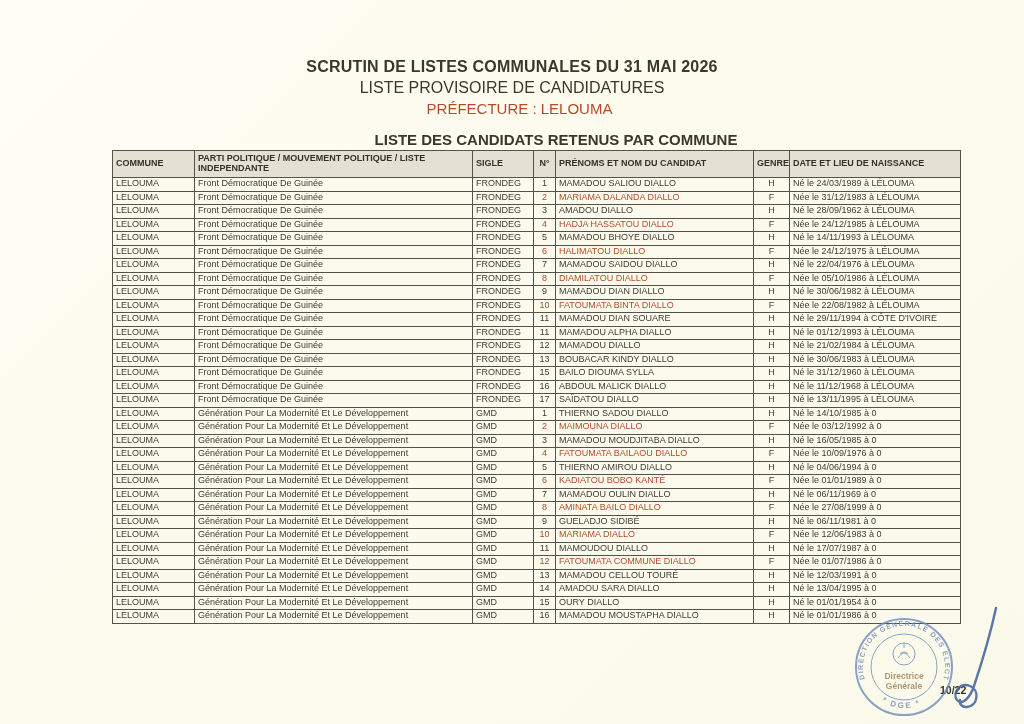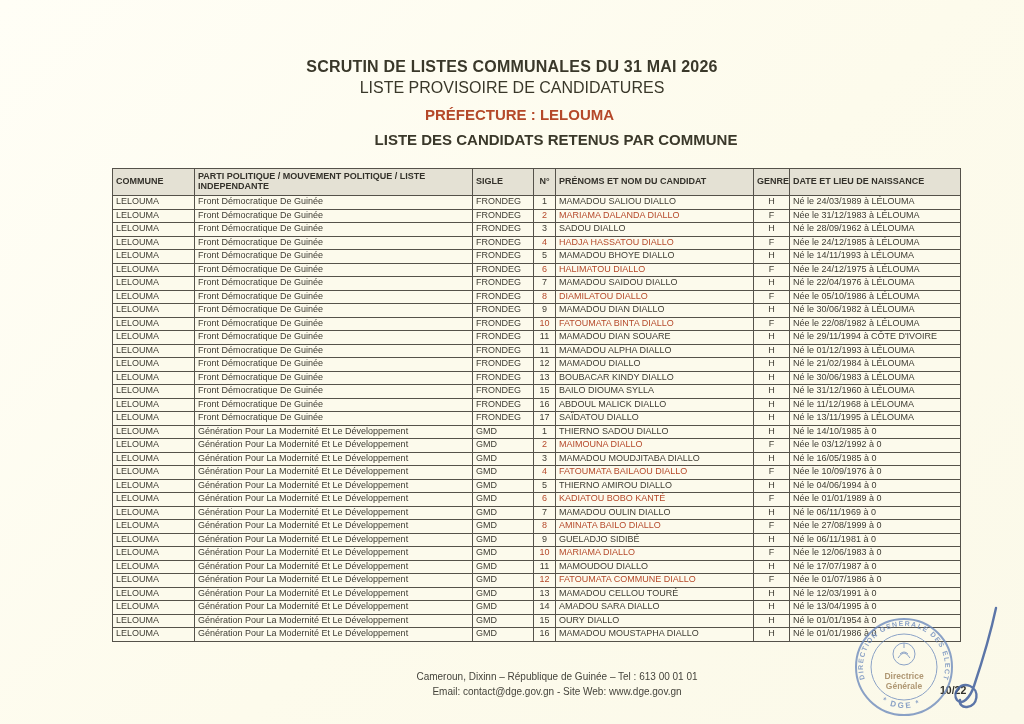--- a/index.html
+++ b/index.html
@@ -6,25 +6,25 @@
   body{font-family:"Liberation Sans", sans-serif;}
   .sheet{
     position:relative;width:1024px;height:724px;overflow:hidden;
     background:linear-gradient(135deg,#fffef6 0%,#fdfbec 55%,#fbf9e9 100%);
     color:#3e3c33;
   }
   
   .titles{position:absolute;top:57px;left:0;width:100%;text-align:center;line-height:1.25;}
   .t1{font-size:16px;font-weight:bold;color:#3a382a;letter-spacing:.2px;}
   .t2{font-size:16px;font-weight:normal;color:#3a382a;margin-top:1px;}
-  .t3{font-size:15px;font-weight:bold;margin-top:8px;padding-left:15px;}
+  .t3{font-size:15px;font-weight:normal;margin-top:2px;padding-left:15px;}
   .subtitle{position:absolute;top:131px;left:0;width:100%;text-align:center;
     font-size:15px;font-weight:bold;color:#3a382a;margin-left:44px;}
   
-  .tbl-wrap{position:absolute;left:88px;top:168px;padding-left:24px;}
+  .tbl-wrap{position:absolute;left:88px;top:150px;padding-left:24px;}
   table{border-collapse:collapse;table-layout:fixed;width:848px;}
   th,td{border:1px solid #55524a;overflow:hidden;white-space:nowrap;
     padding:0 3px;font-size:9px;line-height:1.1;}
   thead th{background:#e4e1d4;color:#33312a;font-weight:bold;text-align:left;
     height:26px;vertical-align:middle;white-space:normal;font-size:9px;}
   thead th.c{text-align:center;}
   tbody td{height:12.5px;background:#fcfaec;color:#3e3c33;vertical-align:middle;}
   td.c{text-align:center;}
   td.red{color:#b5492a;}
   td.bold{font-weight:bold;color:#2f2d26;}
@@ -87,21 +87,21 @@
             <td class="c red">2</td>
             <td class="red">MARIAMA DALANDA DIALLO</td>
             <td class="c">F</td>
             <td>Née le 31/12/1983 à LÉLOUMA</td>
           </tr>
           <tr>
             <td>LELOUMA</td>
             <td>Front Démocratique De Guinée</td>
             <td>FRONDEG</td>
             <td class="c">3</td>
-            <td>SADOU DIALLO</td>
+            <td>AMADOU DIALLO</td>
             <td class="c">H</td>
             <td>Né le 28/09/1962 à LÉLOUMA</td>
           </tr>
           <tr>
             <td>LELOUMA</td>
             <td>Front Démocratique De Guinée</td>
             <td>FRONDEG</td>
             <td class="c red">4</td>
             <td class="red">HADJA HASSATOU DIALLO</td>
             <td class="c">F</td>
@@ -365,24 +365,20 @@
             <td>GMD</td>
             <td class="c">16</td>
             <td>MAMADOU MOUSTAPHA DIALLO</td>
             <td class="c">H</td>
             <td>Né le 01/01/1986 à 0</td>
           </tr>
         </tbody>
     </table>
   </div>
 
-  <div class="footer">
-    <div>Cameroun, Dixinn – République de Guinée – Tel : 613 00 01 01</div>
-    <div>Email: contact@dge.gov.gn  - Site Web: www.dge.gov.gn</div>
-  </div>
 
   <div class="page-num">10/22</div>
 
   <svg class="stamp" width="124" height="114" viewBox="0 0 124 114">
     <g opacity="0.78">
       <circle cx="61" cy="57" r="48" fill="none" stroke="#6b89bc" stroke-width="2"></circle>
       <circle cx="61" cy="57" r="33" fill="none" stroke="#6b89bc" stroke-width="1"></circle>
       <defs>
         <path id="arcTop" d="M 22.5,71 A 41,41 0 1 1 99.5,71" fill="none"></path>
         <path id="arcBottom" d="M 29.6,83.4 A 41,41 0 0 0 92.4,83.4" fill="none"></path>

